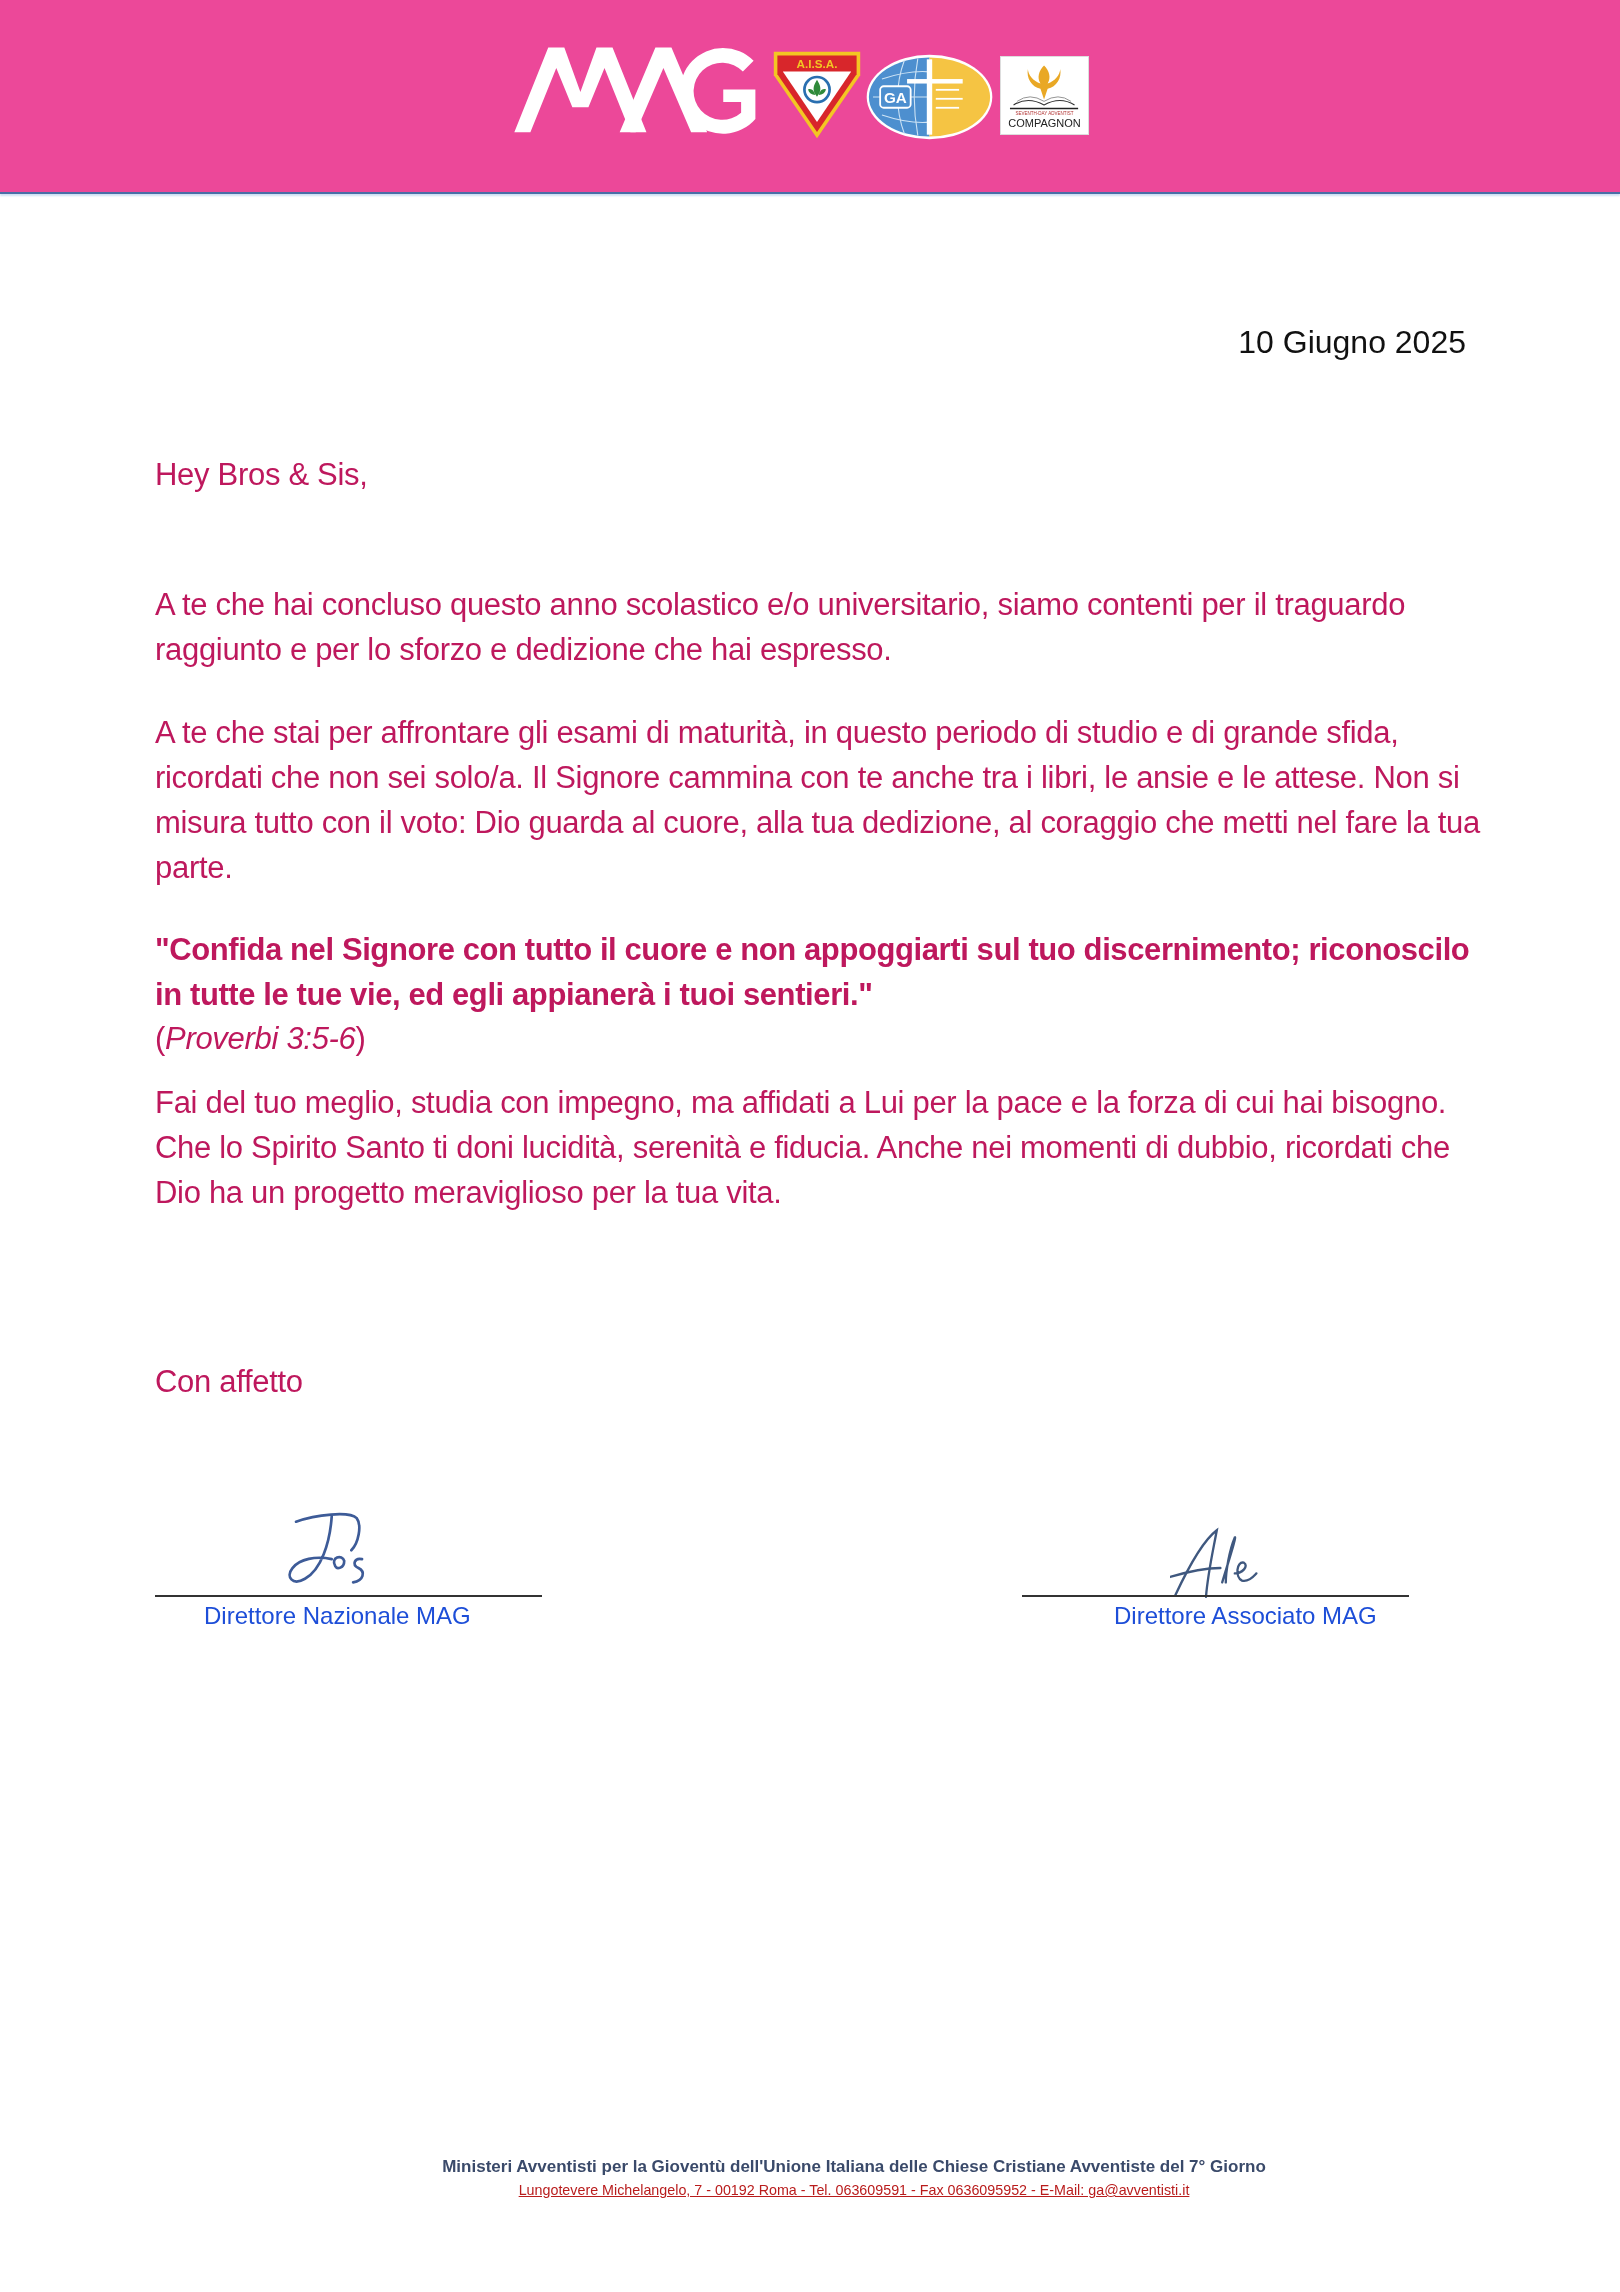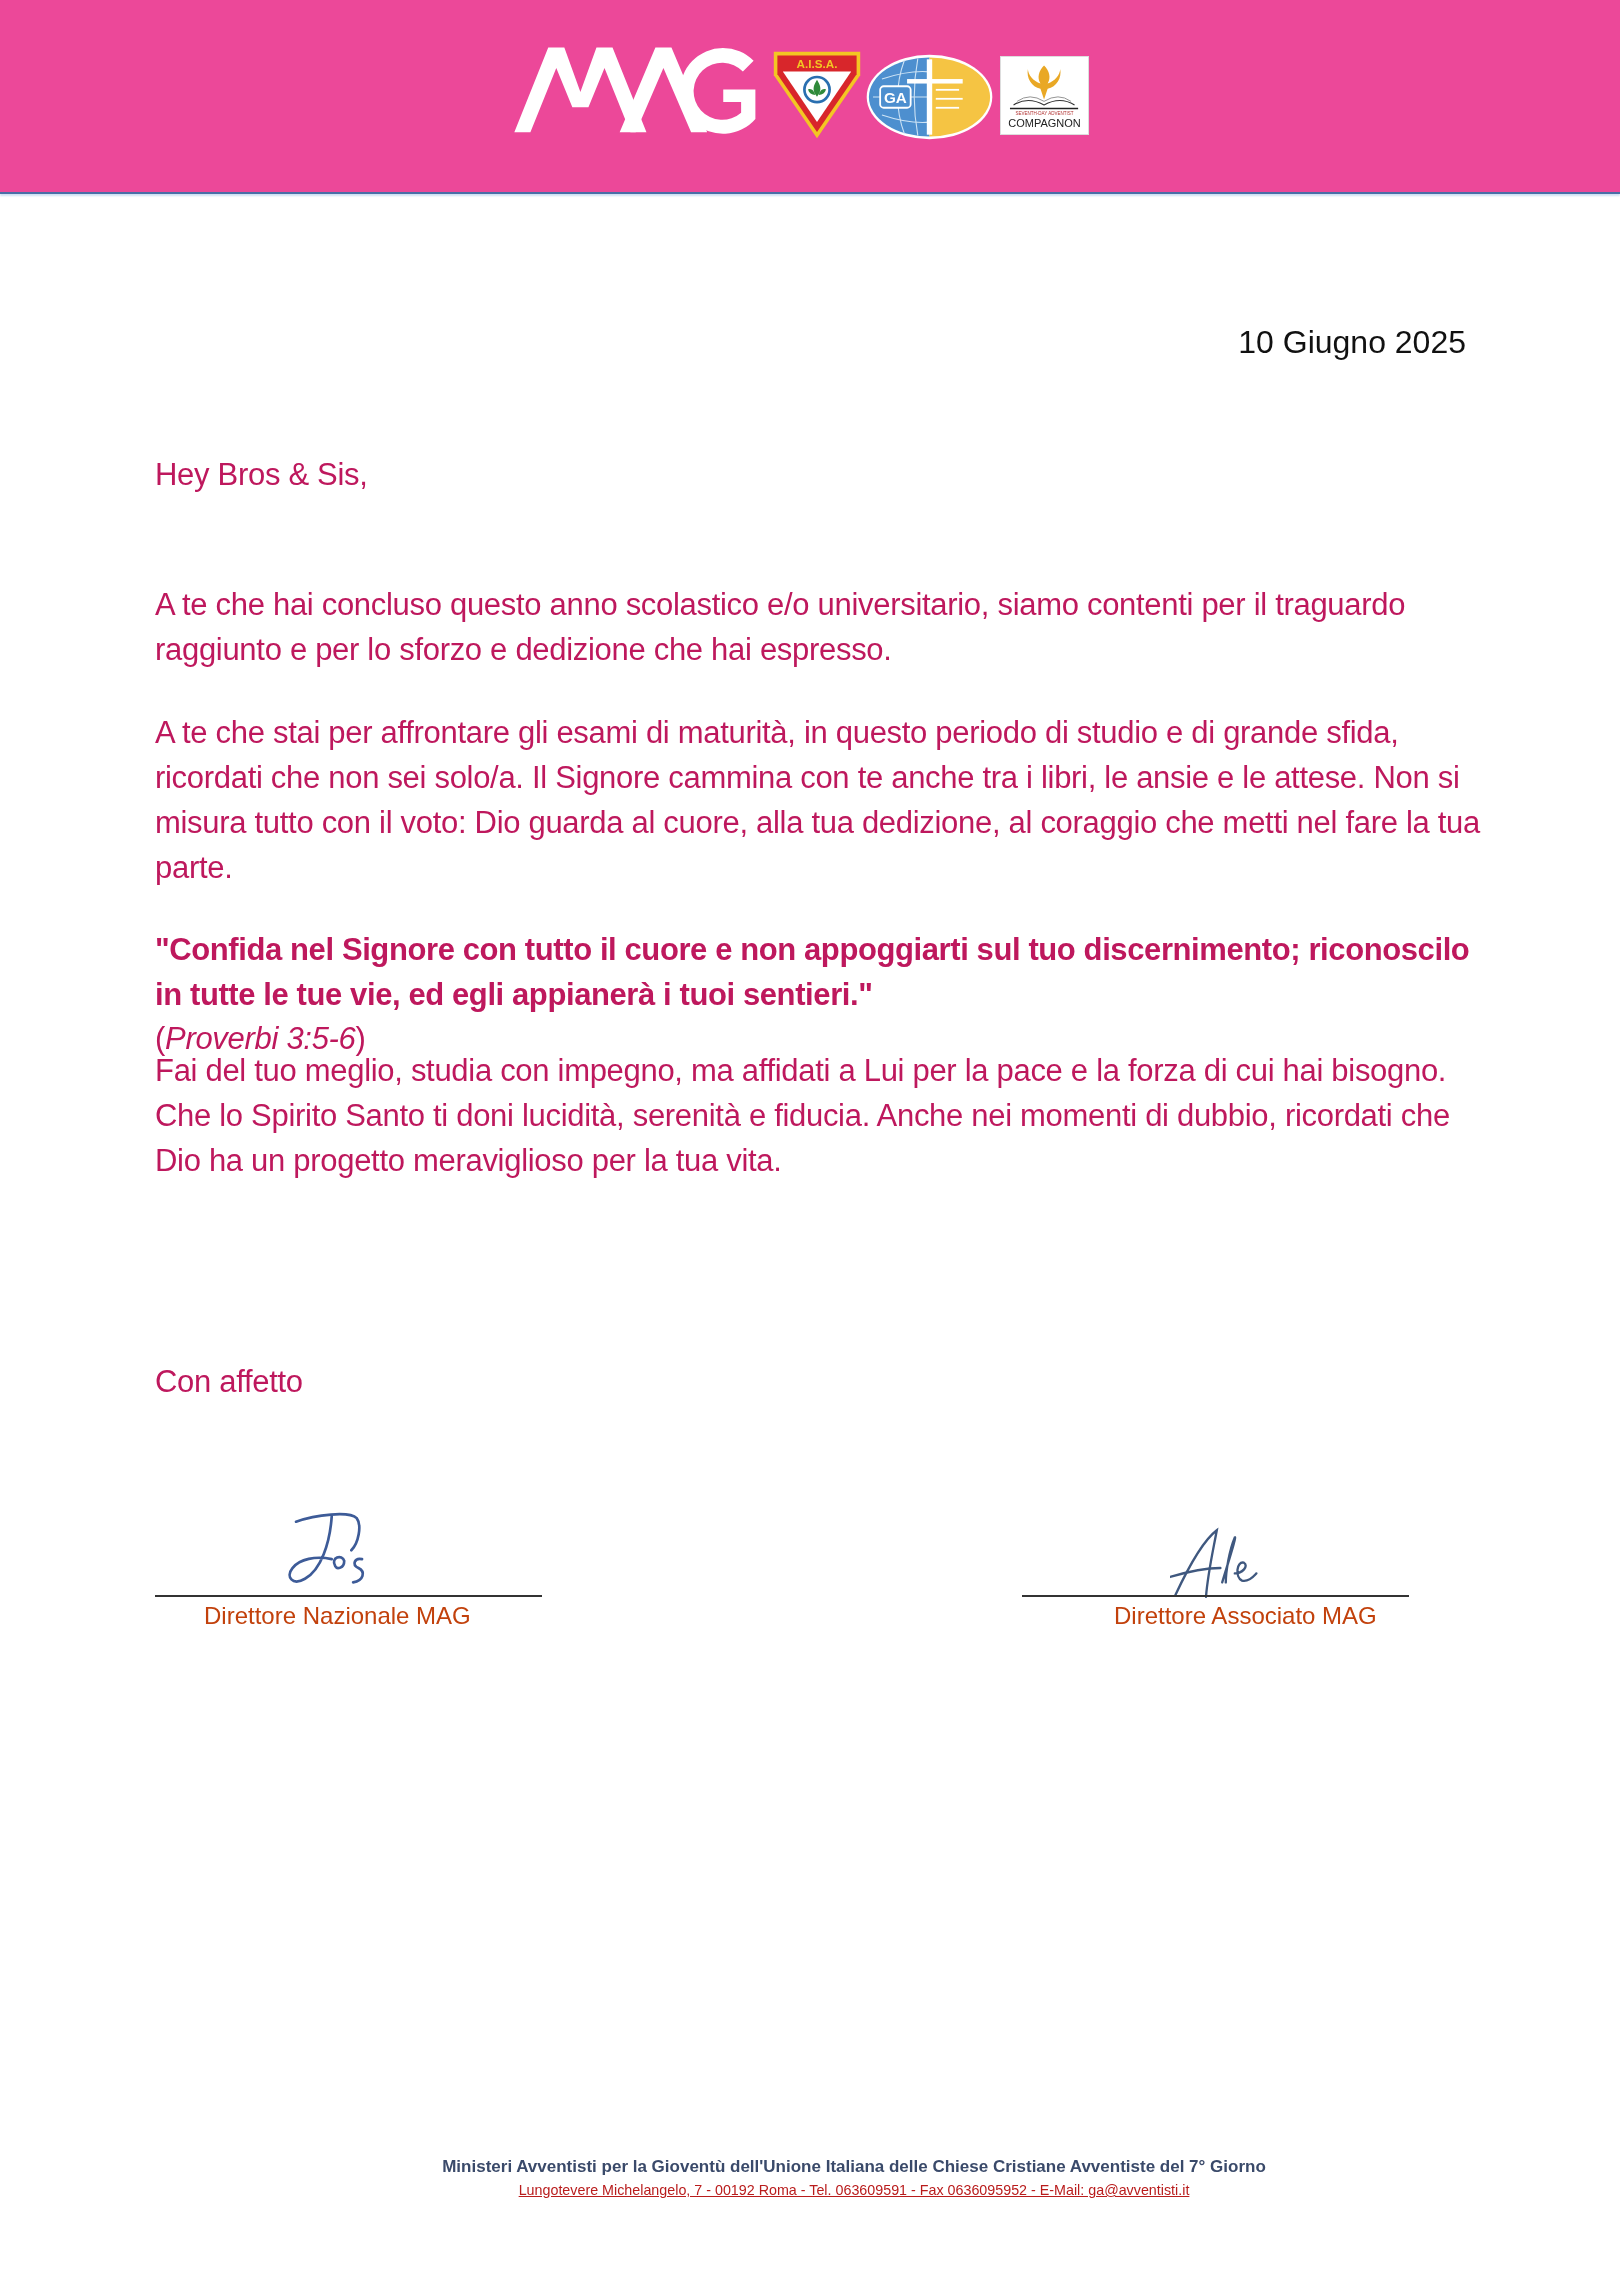--- a/index.html
+++ b/index.html
@@ -18,29 +18,29 @@
   .tagline .small { font-size:10.7px; vertical-align:9px; letter-spacing:2.7px; margin:0 3.6px; }
 
   .date { position:absolute; right:154px; top:324px; font-size:32px; color:#111;text-align:center; }
   .text { position:absolute; left:155px; width:1325px; font-size:31px; line-height:45px; color:#be185d; letter-spacing:-0.3px; }
   .greeting { top:452px; }
   .p1 { top:582px; }
   .p2 { top:710px; }
   .quote { top:927px; font-weight:bold; letter-spacing:-0.4px; }
   .ref { top:1016px; }
   .ref i { font-style:italic; }
-  .p3 { top:1048px; }
+  .p3 { top:1080px; }
   .closing { top:1359px; }
 
   .sig { position:absolute; width:387px; }
   .sig-left { left:155px; top:1496px; }
   .sig-right { left:1022px; top:1496px; }
   .sig-svg { position:absolute; }
   .sig-line { position:absolute; left:0; top:99px; width:387px; height:1.8px; background:#333; }
-  .sig-label { position:absolute; top:106px; font-size:24px; color:#c2410c; white-space:nowrap; }
+  .sig-label { position:absolute; top:106px; font-size:24px; color:#1d4ed8; white-space:nowrap; }
   .sig-left .sig-label { left:49px; }
   .sig-right .sig-label { left:92px; }
 
   .footer { position:absolute; left:0; width:1620px; text-align:center;padding-left:44px; }
   .footer-1 { top:2157px; font-size:17px; font-weight:bold; color:#3a4a6a; }
   .footer-2 { top:2182px; font-size:14.3px; color:#b91c1c;text-decoration:underline; }
 </style>
 </head>
 <body>
 

